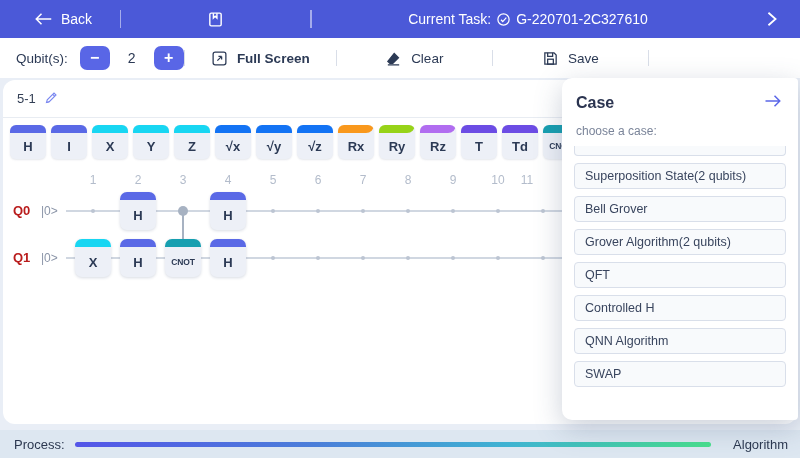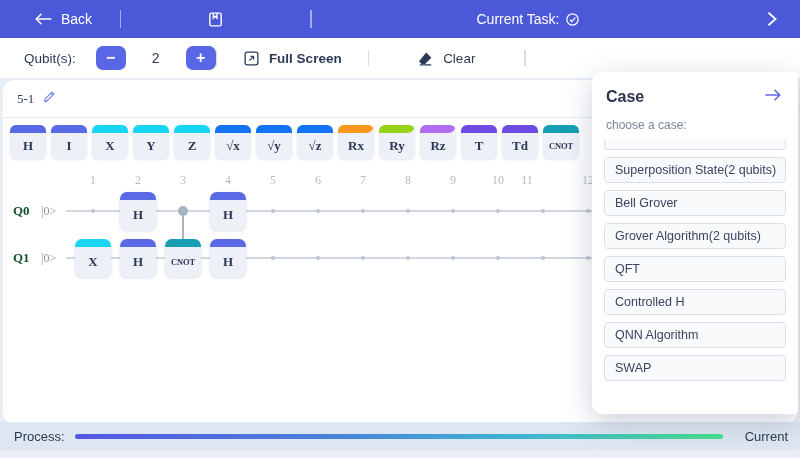--- a/index.html
+++ b/index.html
@@ -15,32 +15,32 @@
   .hsec.gates { flex-basis:186px; }
   .hsec.task { flex:1; gap:5px; }
   .hsec.chev { flex-basis:56px; }
   .hdiv { width:1px; height:18px; background:rgba(255,255,255,.5); }
   .hicon svg { display:block; }
 
   
   .toolbar { position:absolute; top:38px; left:0; right:0; height:40px; background:#fff;
     display:flex; align-items:center; font-size:13.5px; color:#2c3a55; }
   .tsec { display:flex; align-items:center; justify-content:center; gap:9px; height:100%; }
-  .tsec.qubits { flex-basis:180px; justify-content:flex-start; padding-left:24px; gap:8px; }
+  .tsec.qubits { flex-basis:180px; justify-content:flex-start; padding-left:16px; gap:0; }
   .tsec.fs { flex-basis:151px;font-weight:bold; } .tsec.clear,.tsec.save,.tsec.sim { flex-basis:155px; }
   .tdiv { width:1px; height:16px; background:#d9dee8; }
   .qbtn { width:30px; height:24px; background:#5966e6; color:#fff; border:none; border-radius:7px;
     font-size:16px; font-weight:bold; display:flex; align-items:center; justify-content:center; cursor:pointer; }
   .qcount { width:44px; text-align:center; font-size:14px; color:#2c3a55; }
   .qlabel { margin-right:12px; }
   .ticon svg { display:block; }
 
   
   .card { position:absolute; left:3px; right:3px; top:80px; bottom:34px; background:#fff;
-    border-radius:12px; overflow:hidden;font-family:Liberation Serif, serif; }
+    border-radius:12px; overflow:hidden; }
   .titlerow { height:38px; display:flex; align-items:center; gap:8px; padding-left:14px;
     border-bottom:1px solid #e8ecf2; font-size:13px; color:#333f55; }
 
   
   .palette { display:flex; gap:5px; padding:7px 0 0 7px; }
   .pgate { width:36px; height:34px; border-radius:6px; overflow:hidden; background:#edf0f7;
     box-shadow:0 1px 2px rgba(40,60,100,.12); cursor:grab; flex:0 0 auto; }
   .strip { height:8px; }
   .glabel { height:26px; display:flex; align-items:center; justify-content:center;
     font-size:13px; font-weight:bold; color:#2c3a55; }
@@ -50,47 +50,47 @@
   .c-lime { background:#97d318; border-radius:0 0 12px 0; }
   .c-purple { background:#b16df0; border-radius:0 0 12px 0; }
   .c-violet { background:#6c4ce4; } .c-teal { background:#169fb0; }
 
   
   .circuit { position:absolute; left:0; top:86px; right:0; bottom:0; }
   .colnum { position:absolute; top:7px; width:44px; text-align:center;
     font-size:12px; color:#b3bccb; }
   .wire { position:absolute; left:63px; width:585px; height:1.5px; background:#d0d7e1; }
   .wdot { position:absolute; width:4px; height:4px; border-radius:2px; background:#bcc5d2; }
-  .qname { position:absolute; left:10px; font-size:13px; font-weight:bold; color:#14532d; }
+  .qname { position:absolute; left:10px; font-size:13px; font-weight:bold; color:#b91c1c; }
   .ket { position:absolute; left:38px; font-size:12px; color:#8b95a8; }
   .cgate { position:absolute; width:36px; height:38px; border-radius:7px; overflow:hidden;
     background:#edf0f7; box-shadow:0 1px 3px rgba(40,60,100,.18); cursor:pointer; }
   .cgate .strip { height:8px; }
   .cgate .glabel { height:30px; }
   .ctrl-line { position:absolute; width:2px; background:#a7b2c2; }
   .ctrl-dot { position:absolute; width:10px; height:10px; border-radius:5px; background:#a7b2c2; cursor:pointer; }
 
   
-  .panel { position:absolute; right:2px; top:72px; width:206px; height:342px; background:#fff;
+  .panel { position:absolute; right:2px; top:78px; width:236px; height:342px; background:#fff;
     border-radius:10px 4px 4px 10px; box-shadow:0 8px 28px rgba(70,85,120,.28);
     padding:14px 12px 10px 12px; z-index:5; }
   .ptitle-row { display:flex; align-items:center; justify-content:space-between; padding:2px 4px 0 2px; }
   .ptitle { font-size:16px; font-weight:bold; color:#2b3450; }
   .phint { margin:12px 0 8px 2px; font-size:12px; color:#7a8499; }
   .plist { overflow:hidden; height:262px; }
   .pitem { height:26px; line-height:24px; border:1px solid #d9dfea; border-radius:4px;
     background:#f8fafc; margin-bottom:7px; padding:0 10px; font-size:12.5px; color:#39455e;
     cursor:pointer; white-space:nowrap; overflow:hidden; }
   .pitem.partial { height:10px; border-top:none; border-radius:0 0 4px 4px; }
   .pitem.selected { background:#5b67e8; border-color:#5b67e8; color:#fff; height:28px; line-height:26px;
     display:flex; align-items:center; justify-content:space-between; }
   .pcheck { font-weight:bold; font-size:13px; }
 
   
-  .footer { position:absolute; bottom:8px; left:0; right:0; height:28px; background:#dde7f1;
+  .footer { position:absolute; bottom:0; left:0; right:0; height:28px; background:#dde7f1;
     display:flex; align-items:center; font-size:13px; color:#2c3850; }
   .f-label { margin-left:14px; }
   .pbar-track { flex:1; margin:0 22px 0 10px; height:5px; border-radius:3px; background:#dde7f1; }
   .pbar-fill { height:5px; border-radius:3px; width:100%;
     background:linear-gradient(90deg,#5456e8 0%,#4b7fd9 38%,#3fb3d2 68%,#48e08d 100%); }
   .f-status { margin-right:12px; }
 </style>
 </head>
 <body>
 
@@ -115,20 +115,21 @@
   <div class="hdiv"></div>
   <div class="hdiv"></div>
   <div class="hsec task">
     <span>Current Task:</span>
     <span class="hicon">
       <svg width="15" height="15" viewBox="0 0 24 24" fill="none" stroke="#fff" stroke-width="2">
           <circle cx="12" cy="12" r="9"></circle>
           <path d="M8 12.5l2.8 2.8L16.5 9"></path>
         </svg>
     </span>
+    <span>G-220701-2C327610</span>
   </div>
   <div class="hsec chev">
     <span class="hicon">
       <svg width="12" height="16" viewBox="0 0 12 18" fill="none" stroke="#fff" stroke-width="2">
           <path d="M2 2l8 7-8 7"></path>
         </svg>
     </span>
   </div>
 </div>
 
@@ -153,20 +154,30 @@
   <div class="tsec clear">
     <span class="ticon">
       <svg width="17" height="17" viewBox="0 0 24 24" fill="none" stroke="#2c3a55" stroke-width="1.8">
           <path d="M13 5l6 6-8 8H7l-3-3 9-11z" fill="#2c3a55"></path>
           <path d="M4 21h16"></path>
         </svg>
     </span>
     <span>Clear</span>
   </div>
   <div class="tdiv"></div>
+  <div class="tsec save">
+    <span class="ticon">
+      <svg width="17" height="17" viewBox="0 0 24 24" fill="none" stroke="#2c3a55" stroke-width="1.8">
+          <path d="M4 4h13l3 3v13H4z"></path>
+          <rect x="8" y="13" width="8" height="7"></rect>
+          <path d="M8 4v5h7V4"></path>
+        </svg>
+    </span>
+    <span>Save</span>
+  </div>
   <div class="tdiv"></div>
 </div>
 
 <div class="card">
 
   <div class="titlerow">
     <span>5-1</span>
     <span>
       <svg width="15" height="15" viewBox="0 0 24 24" fill="none" stroke="#7c89f0" stroke-width="1.8">
           <path d="M4 20l1.2-4.4L16 4.8l3.2 3.2L8.4 18.8z"></path>
@@ -325,14 +336,14 @@
     <div class="pitem">QNN Algorithm</div>
     <div class="pitem">SWAP</div>
   </div>
 </div>
 
 <div class="footer">
   <span class="f-label">Process:</span>
   <div class="pbar-track">
     <div class="pbar-fill"></div>
   </div>
-  <span class="f-status">Current</span>
+  <span class="f-status">Algorithm</span>
 </div>
 
 </body></html>

